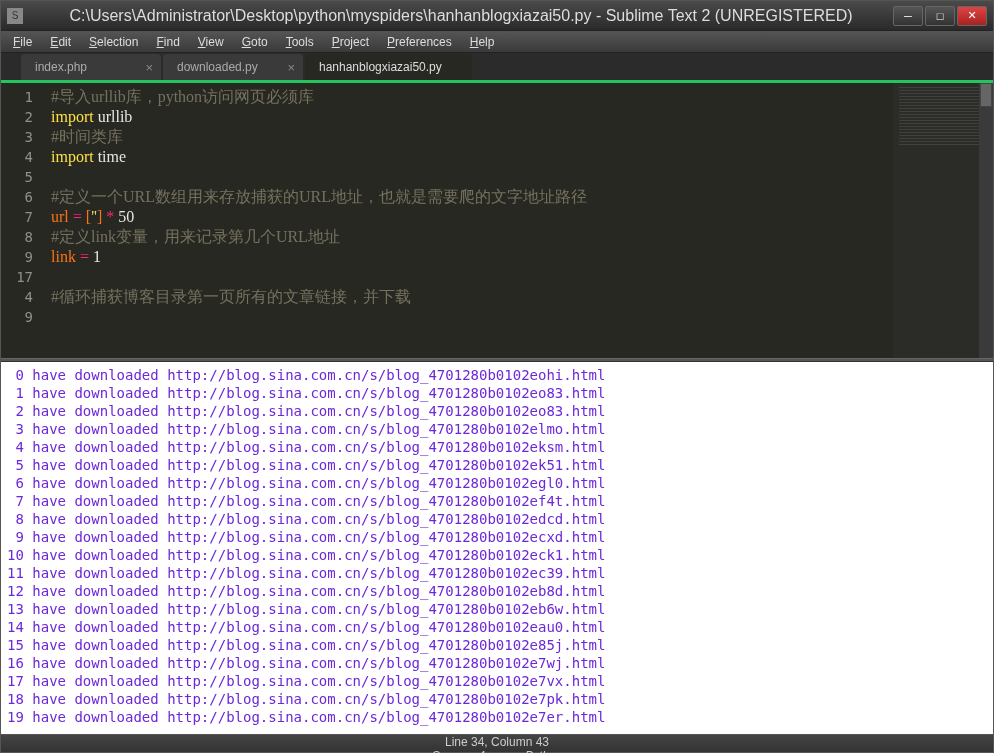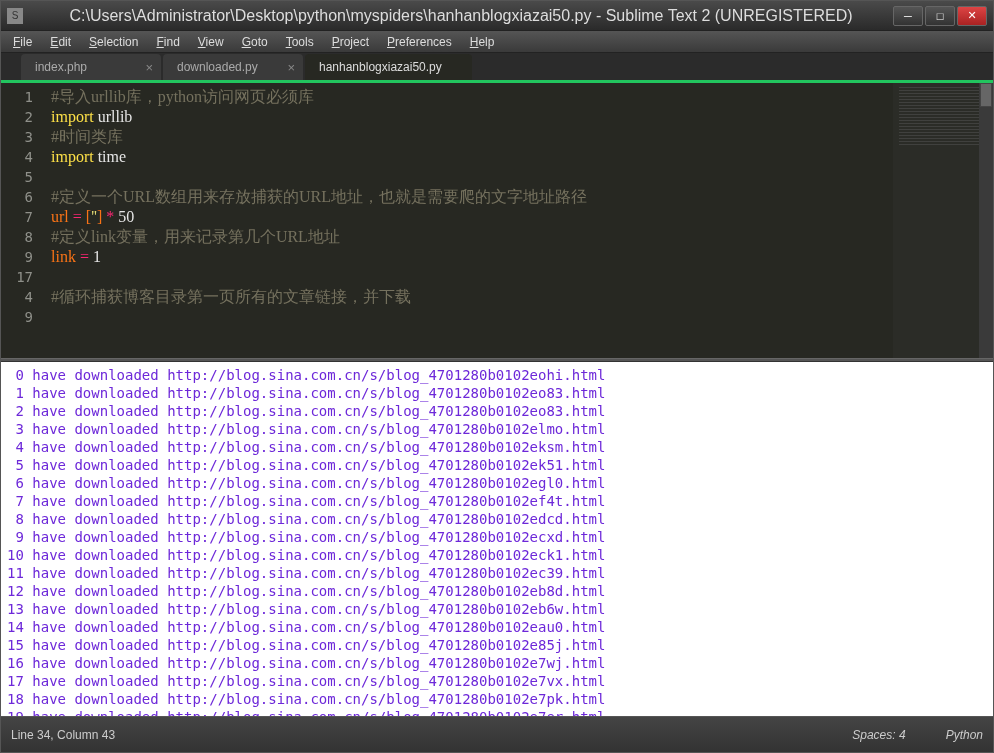--- a/index.html
+++ b/index.html
@@ -34,21 +34,21 @@
 .c-ident { color: #e5e5e5; }
 .c-string { color: #e6db74; }
 .c-op { color: #f92672; }
 .c-num { color: #e5e5e5; }
 .c-plain { color: #f97316; }
 
 .divider { height: 4px; background: #555; border-top:1px solid #666; border-bottom:1px solid #333;}
 
 .console { flex: 1; background: #fff; color: #6d28d9; font-family: Consolas, monospace; font-size: 14px; line-height: 18px; padding: 4px 6px; overflow: hidden; white-space: pre; }
 
-.statusbar { height: 36px; background: linear-gradient(#444,#333); color: #ccc; display: flex; align-items: center; justify-content: space-between; padding: 0 10px; font-size: 12px; border-top: 1px solid #555;}
+.statusbar { height: 18px; background: linear-gradient(#444,#333); color: #ccc; display: flex; align-items: center; justify-content: space-between; padding: 0 10px; font-size: 12px; border-top: 1px solid #555; flex-direction: column;}
 .statusbar .right { display:flex; gap: 40px; font-style: italic; }
 
 .scrollbar-editor { position:absolute; right:0; top:0; width:14px; height:100%; background:#3a3a3a;}
 .scrollbar-editor .thumb{ position:absolute; top:0; width:12px; left:1px; height:24px; background:#666; border:1px solid #444;}
 </style>
 </head>
 <body>
 
 <div class="window">
 

